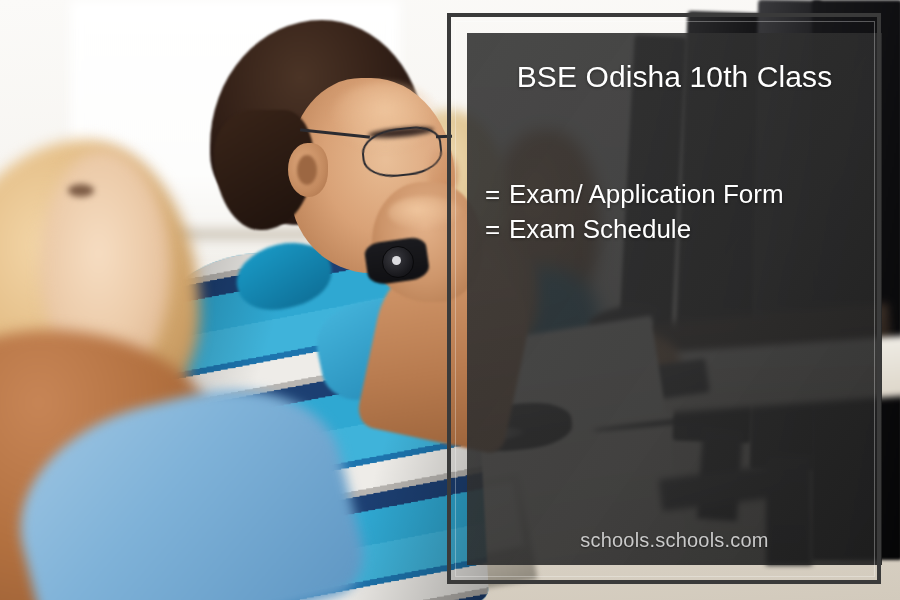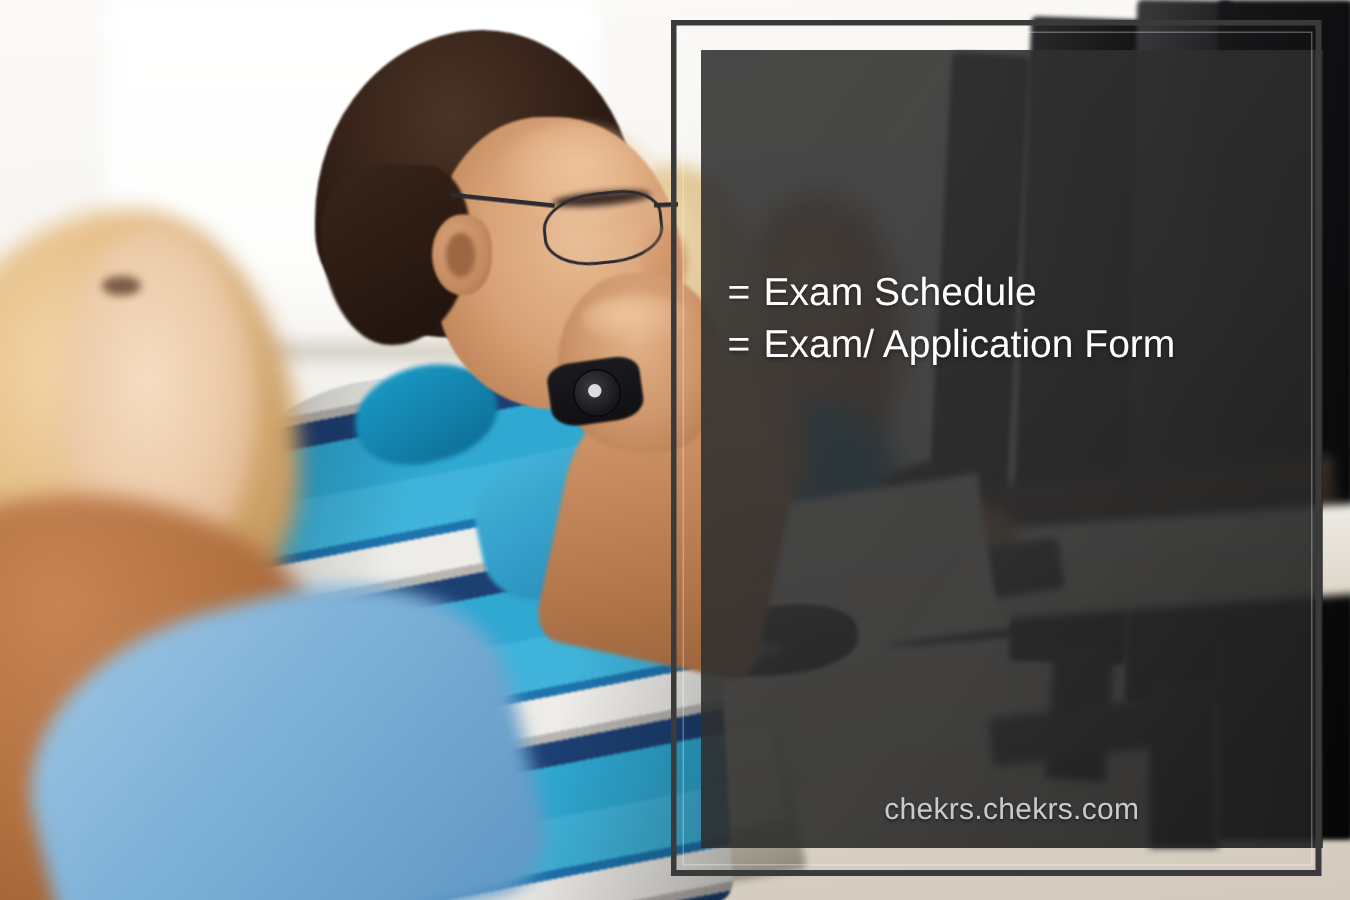--- a/index.html
+++ b/index.html
@@ -615,27 +615,28 @@
   </div>
 
   <div class="overlay-panel"></div>
 
   <div class="frame"></div>
   <div class="frame-inner"></div>
 
   <div class="content">
 
     <div class="title">
+      <div>BSE Odisha 10th Class</div>
     </div>
 
     <ul class="bullets">
+      <li>
+        <span class="bullet-mark">=</span><span>Exam/ Application Form</span>
+      </li>
       <li>
         <span class="bullet-mark">=</span><span>Exam Schedule</span>
       </li>
-      <li>
-        <span class="bullet-mark">=</span><span>Exam/ Application Form</span>
-      </li>
     </ul>
 
-    <div class="watermark">chekrs.chekrs.com</div>
+    <div class="watermark">schools.schools.com</div>
   </div>
 
 </div>
 
 </body></html>

